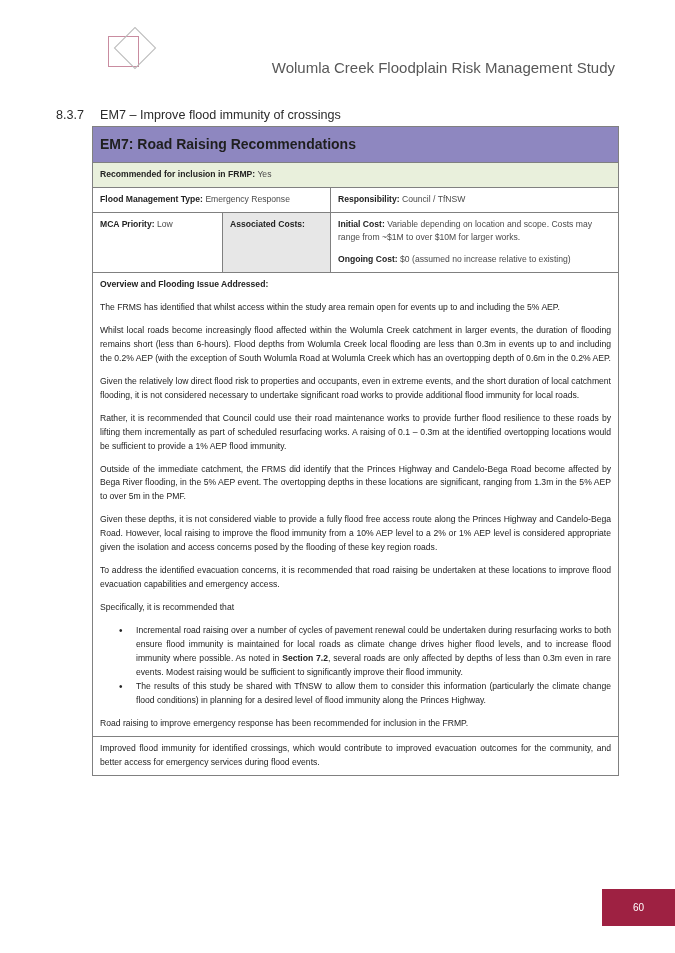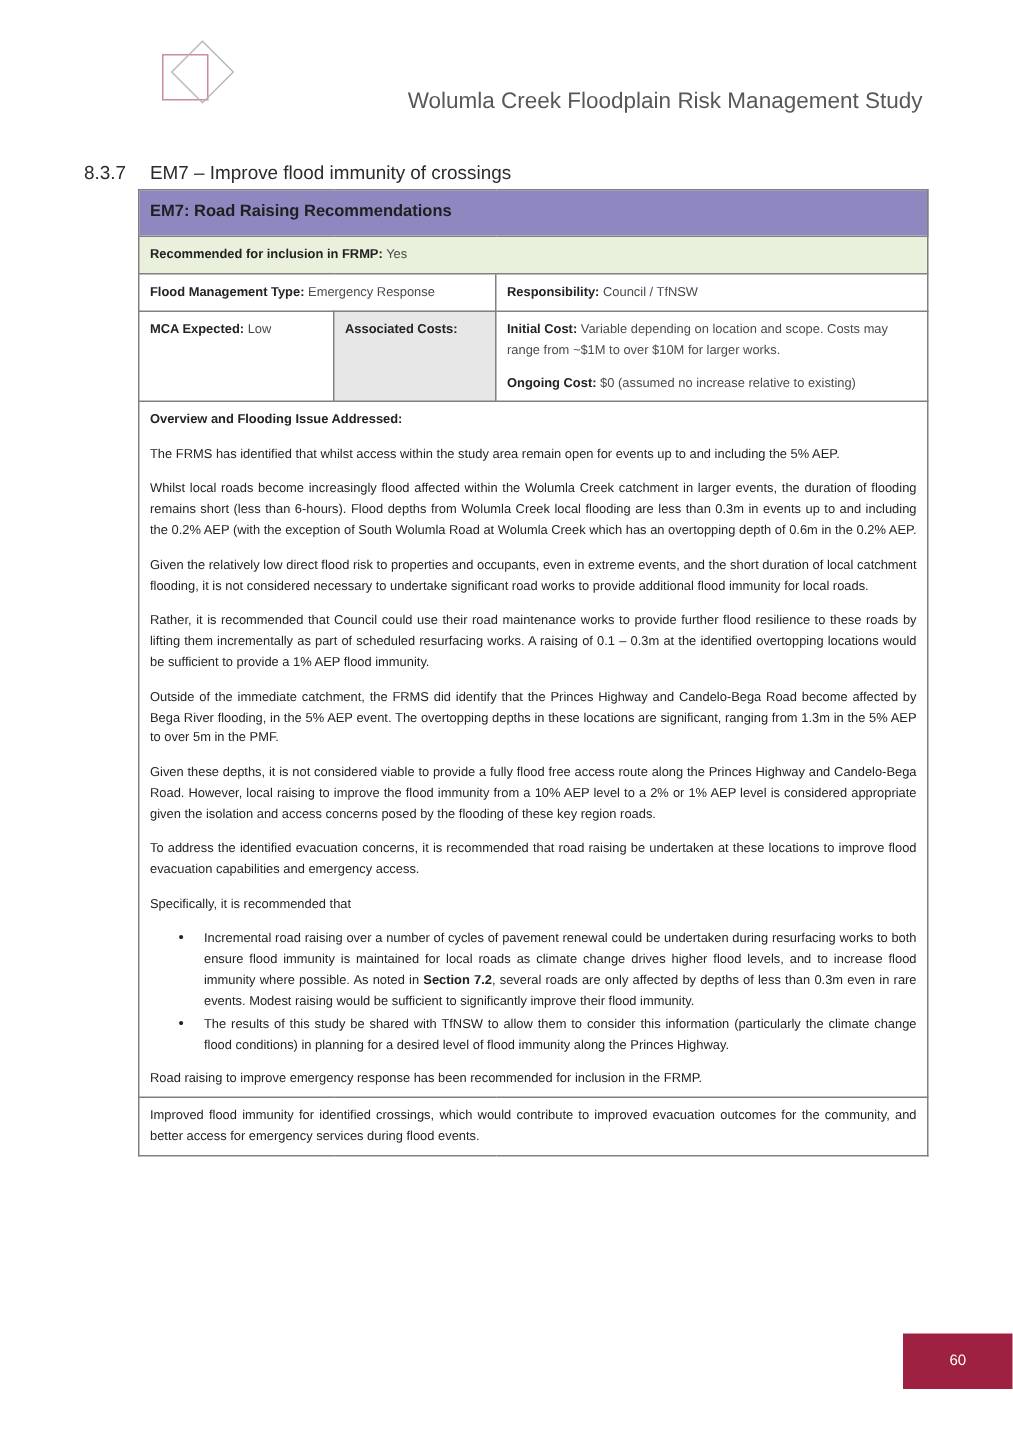--- a/index.html
+++ b/index.html
@@ -98,21 +98,21 @@
   }
   .rec-table td {
     border: 1px solid #808080;
     padding: 5px 7px;
     vertical-align: top;
     color: #232323;
   }
   .row-title td {
     background: #8e87c0;
     font-weight: bold;
-    font-size: 11px;
+    font-size: 14px;
     color: #1f1f1f;
     padding: 6px 7px;
   }
   .row-frmp td {
     background: #e9f0dc;
     font-weight: normal;
   }
   .cell-label {
     font-weight: bold;
   }
@@ -222,21 +222,21 @@
         <span class="cell-label"><span>Flood Management Type</span>:</span>
         <span class="cell-value">Emergency Response</span>
       </td>
       <td>
         <span class="cell-label"><span>Responsibility</span>:</span>
         <span class="cell-value">Council / TfNSW</span>
       </td>
     </tr>
     <tr>
       <td>
-        <span class="cell-label"><span>MCA Expected</span>:</span>
+        <span class="cell-label"><span>MCA Priority</span>:</span>
         <span class="cell-value">Low</span>
       </td>
       <td class="assoc-costs">Associated Costs:</td>
       <td>
         <p class="cost-para">
           <span class="cell-label"><span>Initial Cost</span>:</span>
           <span class="cell-value">Variable depending on location and scope. Costs may range from ~$1M to over $10M for larger works.</span>
         </p>
         <p class="cost-para">
           <span class="cell-label"><span>Ongoing Cost</span>:</span>

